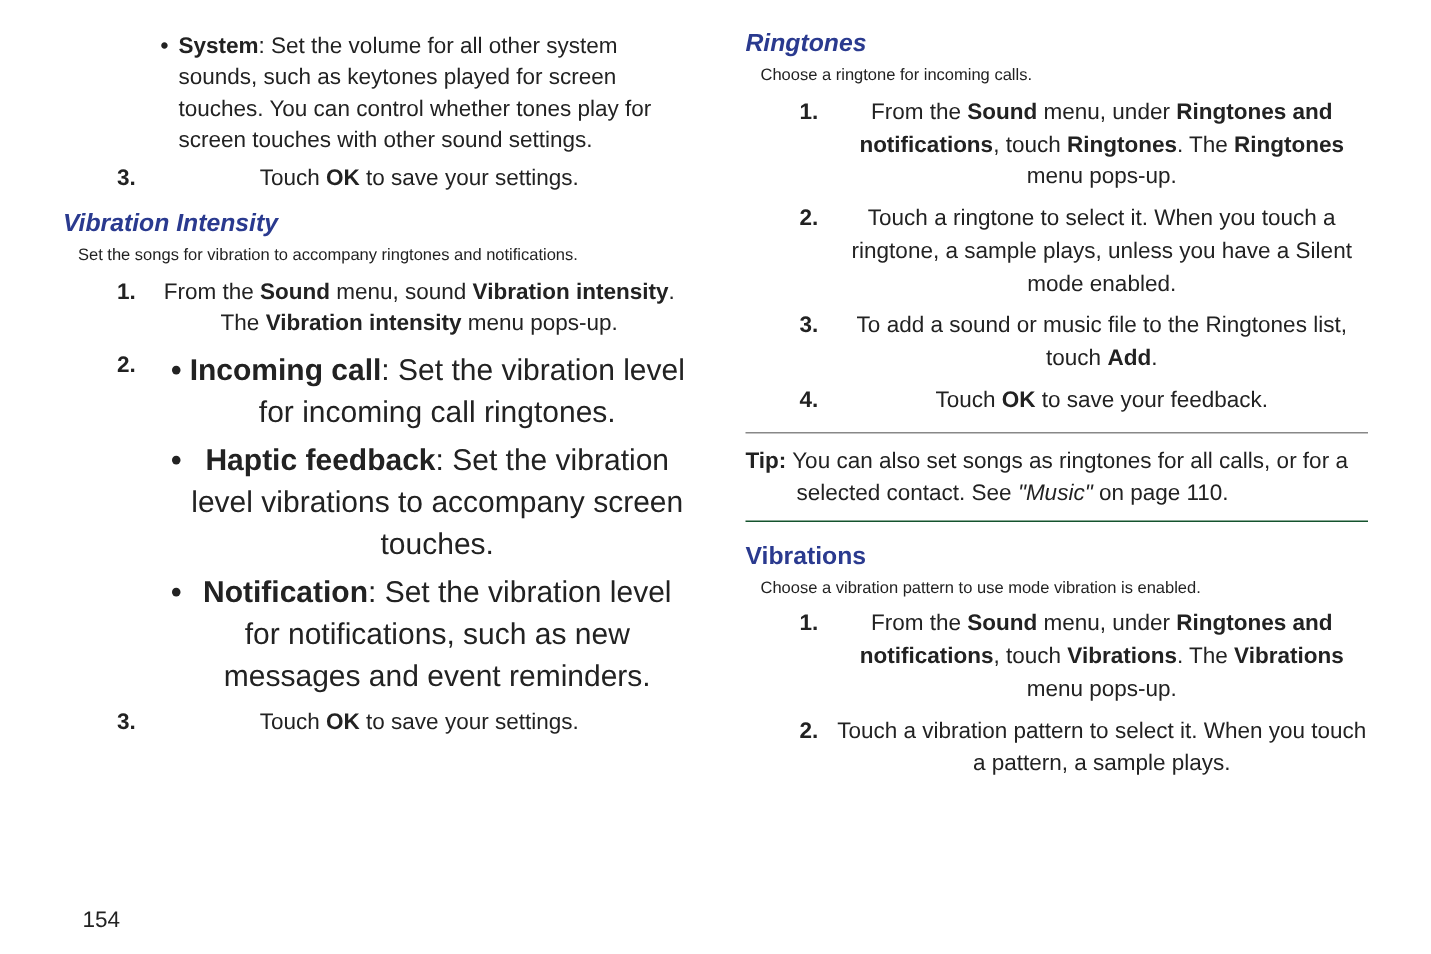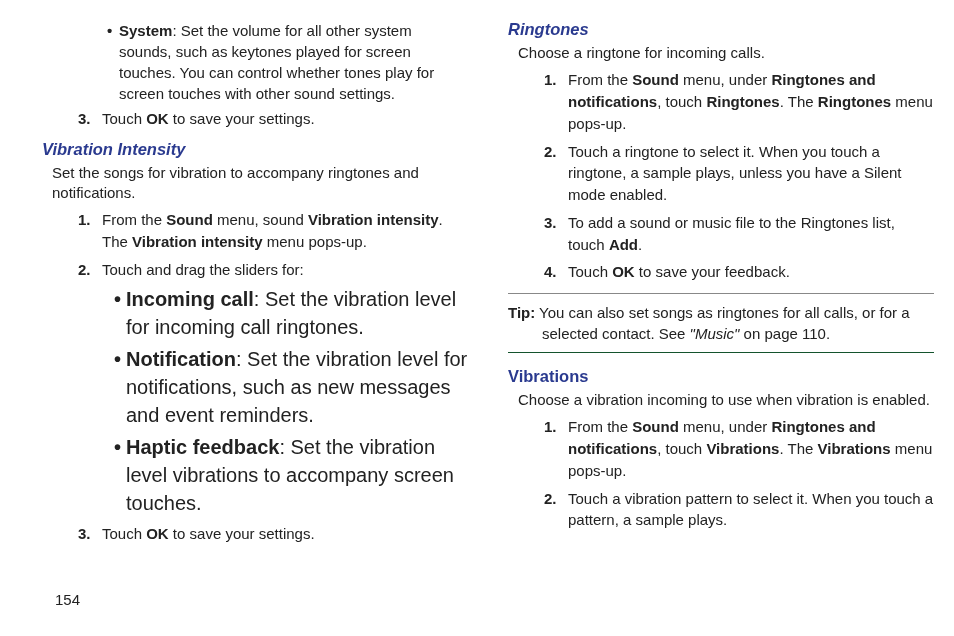--- a/index.html
+++ b/index.html
@@ -8,60 +8,61 @@
     font-family: Arial, Helvetica, sans-serif;
     background: #fff;
     color: #222;
     width: 954px;
     height: 636px;
     overflow: hidden;
     box-sizing: border-box;
   }
   .page {
     display: flex;
-    padding: 20px 20px 10px 42px;
+    padding: 20px 42px 10px 42px;
     box-sizing: border-box;
     height: 100%;
     position: relative;
   }
   .col {
     width: 50%;
     box-sizing: border-box;
   }
   .col-left { padding-right: 20px; }
   .col-right { padding-left: 20px; }
   .page-num {
     position: absolute;
     left: 55px;
-    bottom: 28px;
+    bottom: 14px;
     font-size: 15px;
   }
   .heading {
     font-style: italic;
     font-weight: bold;
     color: #2a3a8f;
     font-size: 16.5px;
     margin: 10px 0 4px 0;
   }
   .heading-major {
     font-weight: bold;
     color: #2a3a8f;
     font-size: 16.5px;
     margin: 14px 0 4px 0;
   }
   .intro {
-    font-size: 15px;
+    font-size: 11px;
     margin: 2px 0 6px 10px;
     line-height: 1.35;
   }
   ol.steps {
     list-style: none;
     padding: 0 0 0 60px;
     margin: 0;
     counter-reset: step var(--start, 0);
+    text-align: center;
   }
   ol.steps > li {
     counter-increment: step;
     position: relative;
     font-size: 15px;
     line-height: 1.45;
     margin-bottom: 6px;
   }
   ol.steps > li::before {
     content: counter(step) ".";
@@ -131,25 +132,24 @@
     <ol class="steps" style="--start:2">
       <li><span>Touch </span><span class="b">OK</span><span> to save your settings.</span></li>
     </ol>
 
     <div class="heading">Vibration Intensity</div>
     <div class="intro">Set the songs for vibration to accompany ringtones and notifications.</div>
 
     <ol class="steps">
       <li><span>From the </span><span class="b">Sound</span><span> menu, sound </span><span class="b">Vibration intensity</span><span>. The </span><span class="b">Vibration intensity</span><span> menu pops-up.</span></li>
       <li>
-        <span>Touch and drag the sliders for:</span>
         <ul class="sub-bullets">
           <li><span class="b">Incoming call</span><span>: Set the vibration level for incoming call ringtones.</span></li>
+          <li><span class="b">Haptic feedback</span><span>: Set the vibration level vibrations to accompany screen touches.</span></li>
           <li><span class="b">Notification</span><span>: Set the vibration level for notifications, such as new messages and event reminders.</span></li>
-          <li><span class="b">Haptic feedback</span><span>: Set the vibration level vibrations to accompany screen touches.</span></li>
         </ul>
       </li>
       <li><span>Touch </span><span class="b">OK</span><span> to save your settings.</span></li>
     </ol>
 
   </div>
 
   <div class="col col-right">
 
     <div class="heading" style="margin-top:0">Ringtones</div>
@@ -160,21 +160,21 @@
       <li>Touch a ringtone to select it. When you touch a ringtone, a sample plays, unless you have a Silent mode enabled.</li>
       <li><span>To add a sound or music file to the Ringtones list, touch </span><span class="b">Add</span><span>.</span></li>
       <li><span>Touch </span><span class="b">OK</span><span> to save your feedback.</span></li>
     </ol>
 
     <div class="tip-block">
       <div class="tip-body"><span class="b">Tip:</span><span> You can also set songs as ringtones for all calls, or for a selected contact. See </span><span class="italic">"Music"</span><span> on page 110.</span></div>
     </div>
 
     <div class="heading-major">Vibrations</div>
-    <div class="intro">Choose a vibration incoming to use when vibration is enabled.</div>
+    <div class="intro">Choose a vibration pattern to use mode vibration is enabled.</div>
 
     <ol class="steps">
       <li><span>From the </span><span class="b">Sound</span><span> menu, under </span><span class="b">Ringtones and notifications</span><span>, touch </span><span class="b">Vibrations</span><span>. The </span><span class="b">Vibrations</span><span> menu pops-up.</span></li>
       <li>Touch a vibration pattern to select it. When you touch a pattern, a sample plays.</li>
     </ol>
 
   </div>
 
   <div class="page-num">154</div>
 </div>

